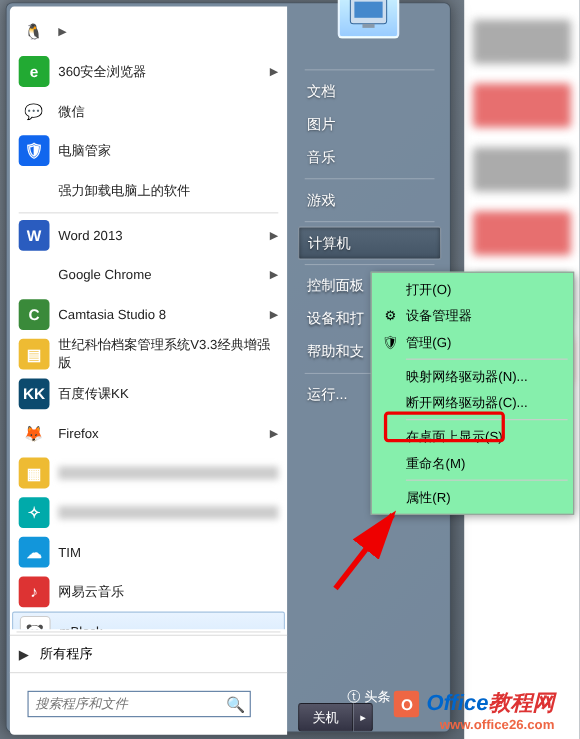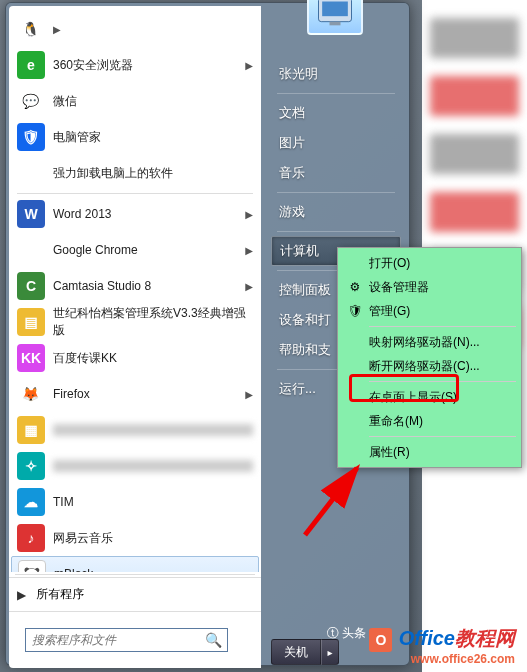--- a/index.html
+++ b/index.html
@@ -141,40 +141,40 @@
     border-radius:4px;
     z-index:60;
     pointer-events:none;
   }
   .red-arrow {
     position:absolute; left:295px; top:460px;
     width:80px; height:80px;
     z-index:60; pointer-events:none;
   }
   .watermark {
-    position:absolute; right:12px; bottom:6px;
+    position:absolute; right:23px; bottom:6px;
     z-index:70;
   }
   .wm-line1 { color:#f30; font-size:20px; font-weight:bold; font-style:italic; display:inline; }
   .wm-line1 span { color:#06c; }
   .wm-office { display:inline-block; background:#e64; color:#fff; font-size:14px; font-weight:bold; padding:4px 6px; border-radius:3px; margin-right:3px; }
   .wm-tt { display:inline-block; color:#fff; font-size:12px; vertical-align:top;}
   .wm-sub { color:#e64; font-size:12px; font-weight:bold; text-align:right; }
   .bg-blur {
     position:absolute; right:0; top:0; width:105px; height:672px;
     background:#fff;
   }
   .bg-blur .blob { height:40px; margin:18px 8px; background:#d33; border-radius:3px; filter:blur(4px); opacity:.7;}
   .bg-blur .blob.g { background:#888; }
   
   .ic-qq{background:#fff;} .ic-360{background:#2a3;} .ic-wx{background:#fff;}
   .ic-gj{background:#16e;} .ic-un{background:#fff;}
   .ic-wd{background:#2a5cbf;} .ic-ch{background:#fff;}
   .ic-cs{background:#3a8a3a;} .ic-sj{background:#eb3;}
-  .ic-kk{background:#d946ef;} .ic-ff{background:#fff;}
+  .ic-kk{background:#0c4a6e;} .ic-ff{background:#fff;}
   .ic-x1{background:#eb3;} .ic-x2{background:#0aa;}
   .ic-tim{background:#1296db;} .ic-wy{background:#d33;}
   .ic-mb{background:#fff;border:1px solid #ccc;}
 </style>
 </head>
 <body>
 
 <div class="bg-blur">
   <div class="blob g"></div>
     <div class="blob"></div>
@@ -269,23 +269,20 @@
     </div>
   </div>
   <div class="right-panel">
     <div class="avatar">
       <svg viewBox="0 0 48 48">
           <rect x="6" y="14" width="36" height="26" rx="3" fill="#cde" stroke="#369"></rect>
           <rect x="10" y="18" width="28" height="16" fill="#48c"></rect>
           <rect x="18" y="40" width="12" height="4" fill="#89a"></rect>
         </svg>
     </div>
-    <div class="r-item">
-        <span>张光明</span>
-      </div>
     <div id="right-items">
         <div class="r-sep"></div>
         <div class="r-item">
           <span>文档</span>
           <span class="arrow">▶</span>
         </div>
         <div class="r-item">
           <span>图片</span>
           <span class="arrow">▶</span>
         </div>

